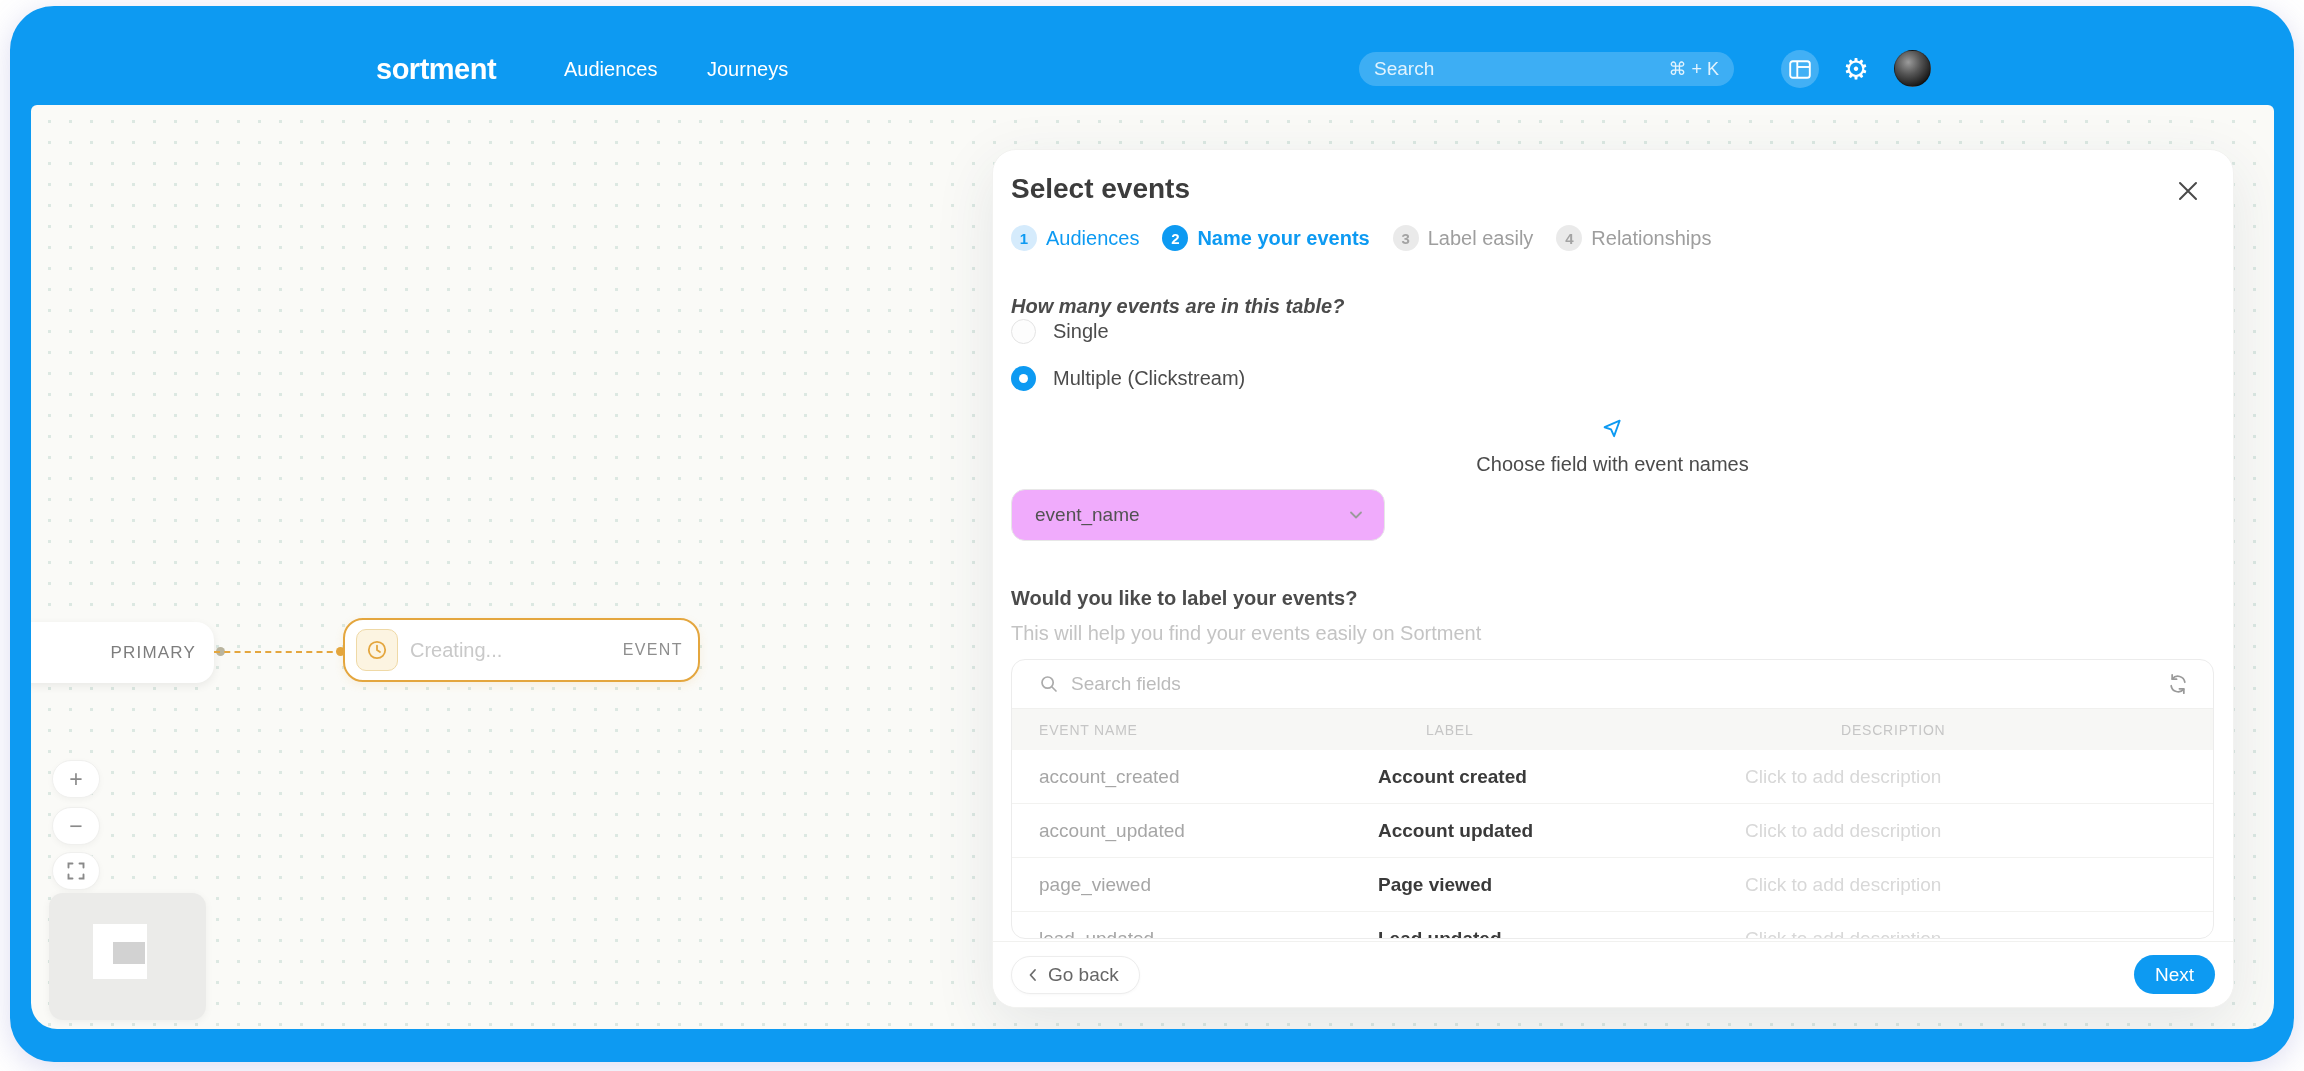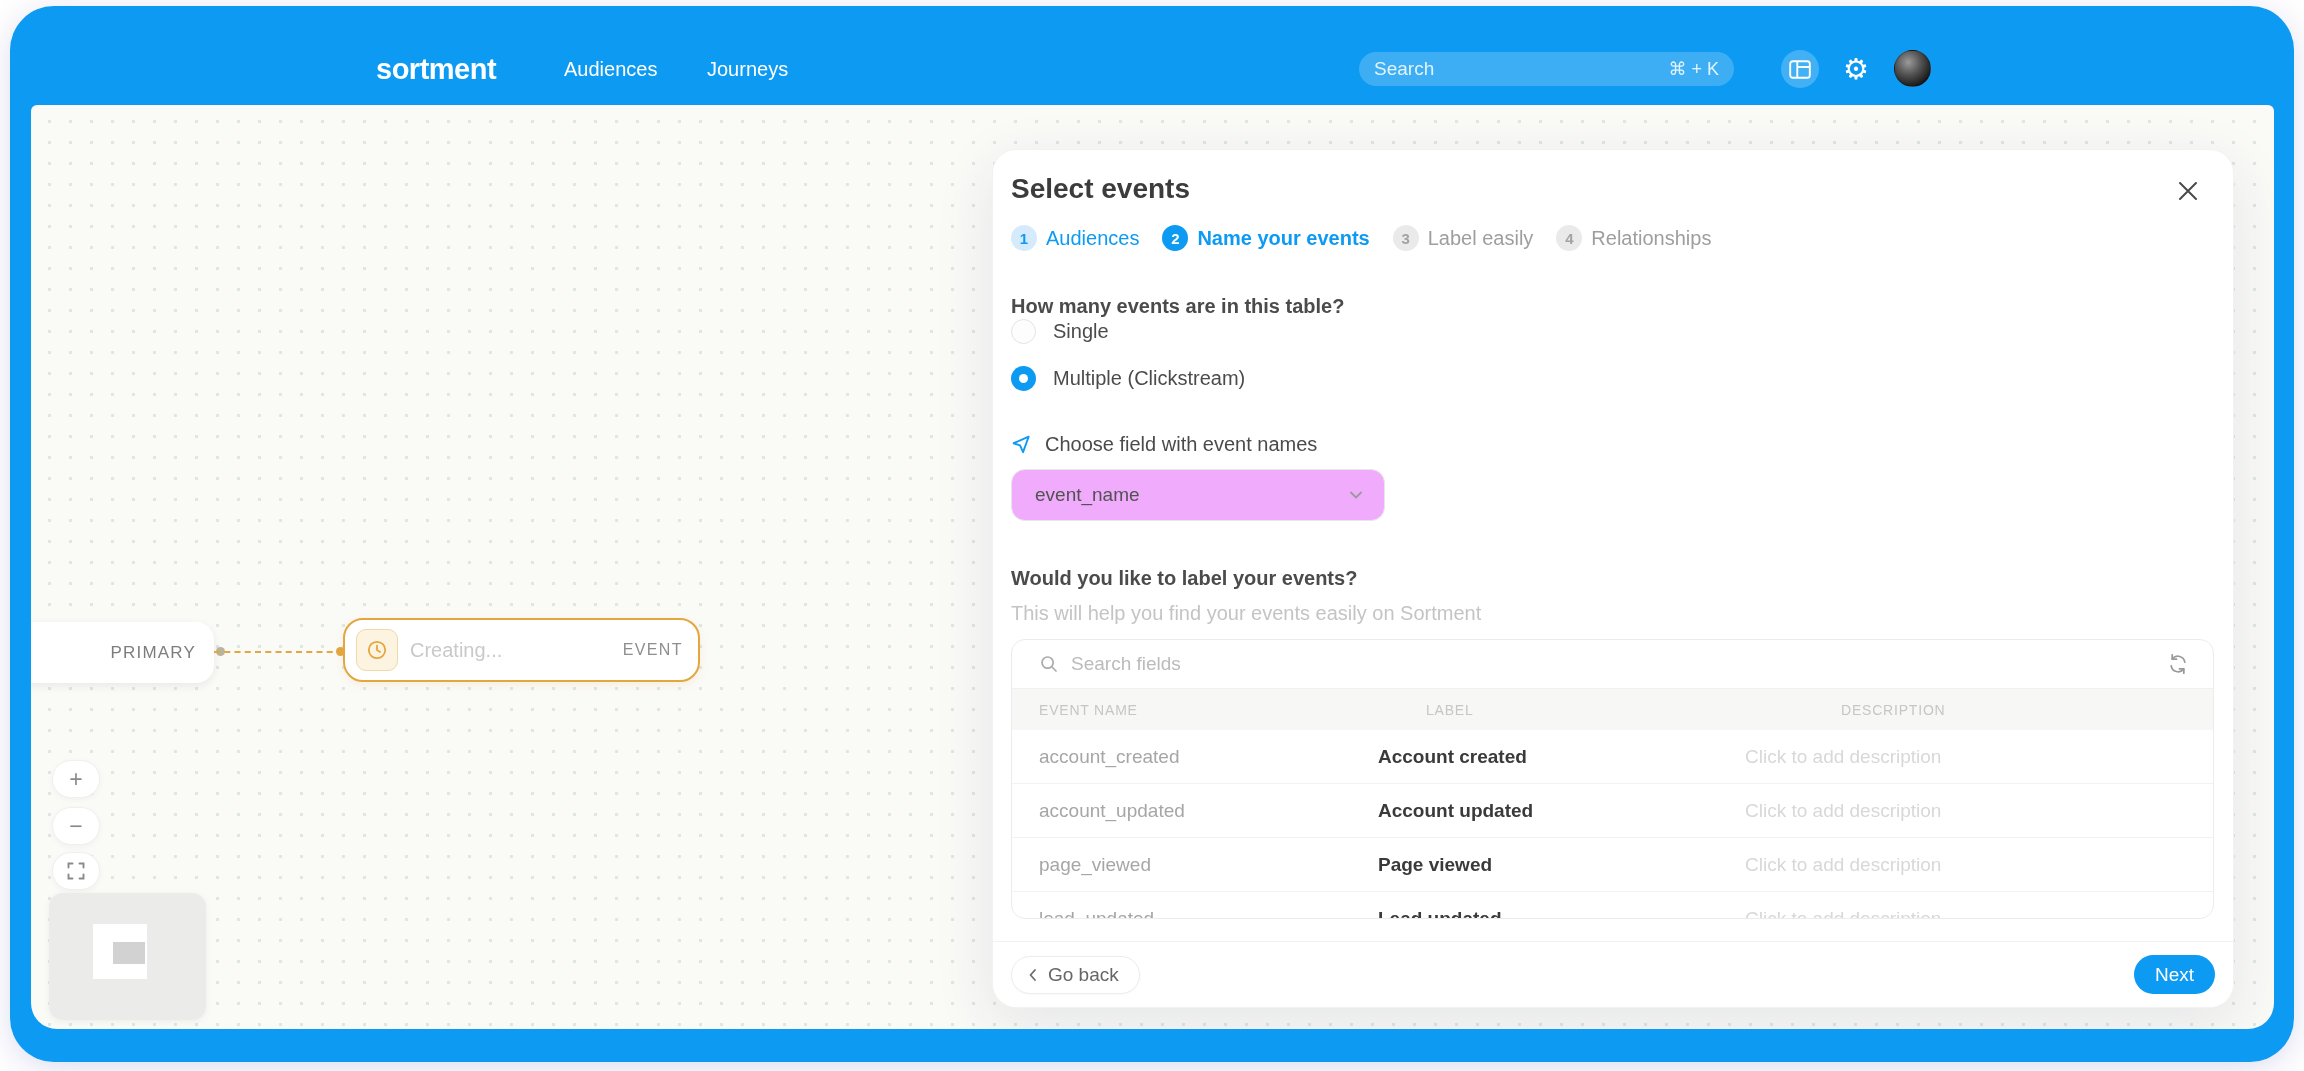--- a/index.html
+++ b/index.html
@@ -78,30 +78,30 @@
   .stepper{margin-top:21px;display:flex;align-items:center;gap:23px;}
   .step{display:flex;align-items:center;gap:9px;cursor:pointer;}
   .step-num{width:26px;height:26px;border-radius:50%;display:flex;align-items:center;justify-content:center;font-size:15px;font-weight:bold;}
   .step.done .step-num{background:var(--blue-soft);color:var(--blue);}
   .step.done .step-label{color:var(--blue);font-size:20px;font-weight:500;}
   .step.active .step-num{background:var(--blue);color:#fff;}
   .step.active .step-label{color:var(--blue);font-size:20px;font-weight:bold;}
   .step.upcoming .step-num{background:#EAEAEA;color:#A3A3A3;}
   .step.upcoming .step-label{color:#9E9E9E;font-size:20px;}
 
-  .question{margin-top:43px;font-size:20px;font-weight:600;color:#4B4B4B;line-height:24px;}
+  .question{margin-top:43px;font-size:20px;font-weight:600;color:#4B4B4B;line-height:24px;font-style:italic;}
   .radio-row{display:flex;align-items:center;gap:17px;cursor:pointer;height:26px;}
   .radio-row.first{margin-top:18px;} .radio-row + .radio-row{margin-top:21px;}
   .radio{width:25px;height:25px;border-radius:50%;position:relative;flex:0 0 auto;}
   .radio.on{background:var(--blue);}
   .radio.on::after{content:"";position:absolute;left:8px;top:8px;width:9px;height:9px;border-radius:50%;background:#fff;}
   .radio.off{background:#FDFDFD;border:1.5px solid #E4E4E4;}
   .radio-label{font-size:20px;color:#4B4B4B;}
 
-  .field-label{margin-top:41px;display:flex;align-items:center;gap:13px;font-size:20px;color:#4B4B4B;line-height:24px;}
+  .field-label{margin-top:27px;display:flex;align-items:center;gap:13px;font-size:20px;color:#4B4B4B;line-height:24px;flex-direction:column;}
   .dropdown{margin-top:13px;width:374px;height:52px;border:1px solid #E7E7E7;border-radius:14px;display:flex;align-items:center;
             padding:0 18px 0 23px;cursor:pointer;background:#f0abfc;}
   .dropdown .val{flex:1;font-size:19px;color:#525252;}
 
   .label-q{margin-top:45px;font-size:20px;font-weight:600;color:#4B4B4B;line-height:24px;}
   .label-hint{margin-top:11px;font-size:20px;color:#C4C4C4;line-height:24px;}
 
   .tablebox{margin-top:14px;width:100%;height:280px;border:1px solid #ECECEC;border-radius:14px;overflow:hidden;background:#fff;}
   .tb-search{height:49px;display:flex;align-items:center;padding:0 24px 0 27px;border-bottom:1px solid #F0F0EE;gap:12px;}
   .tb-search input{flex:1;border:none;outline:none;font-size:19px;color:#555;background:transparent;}

